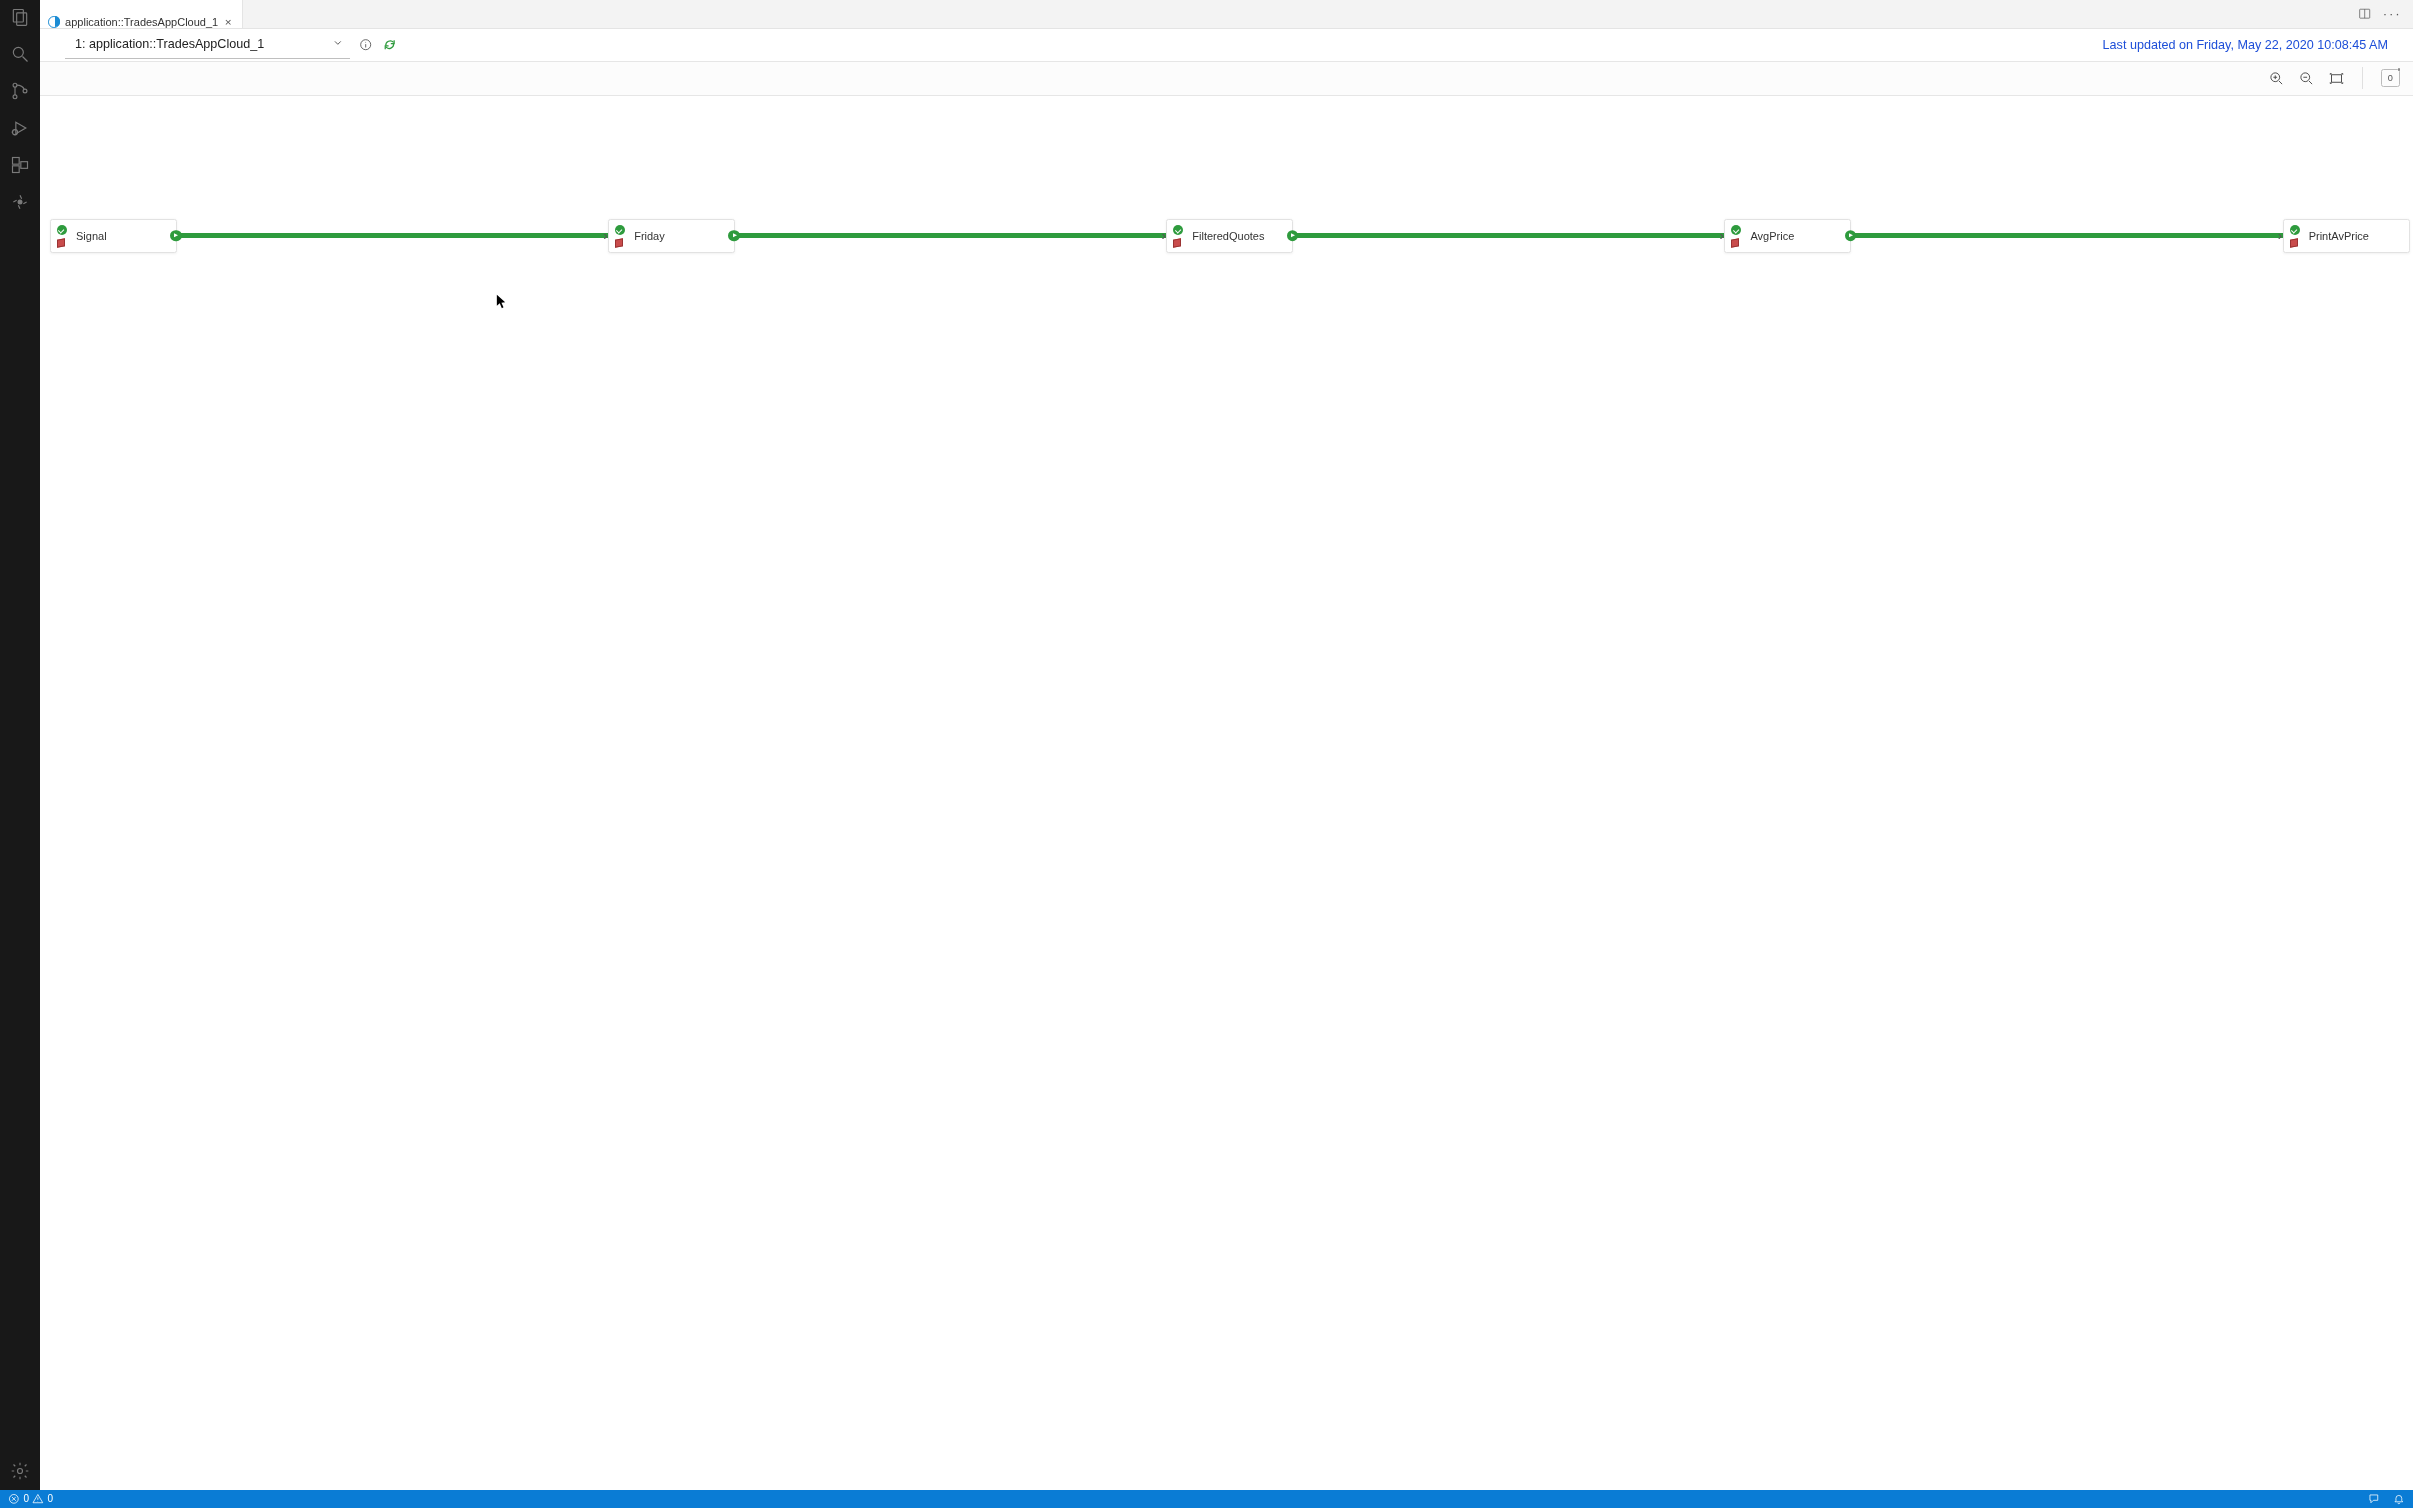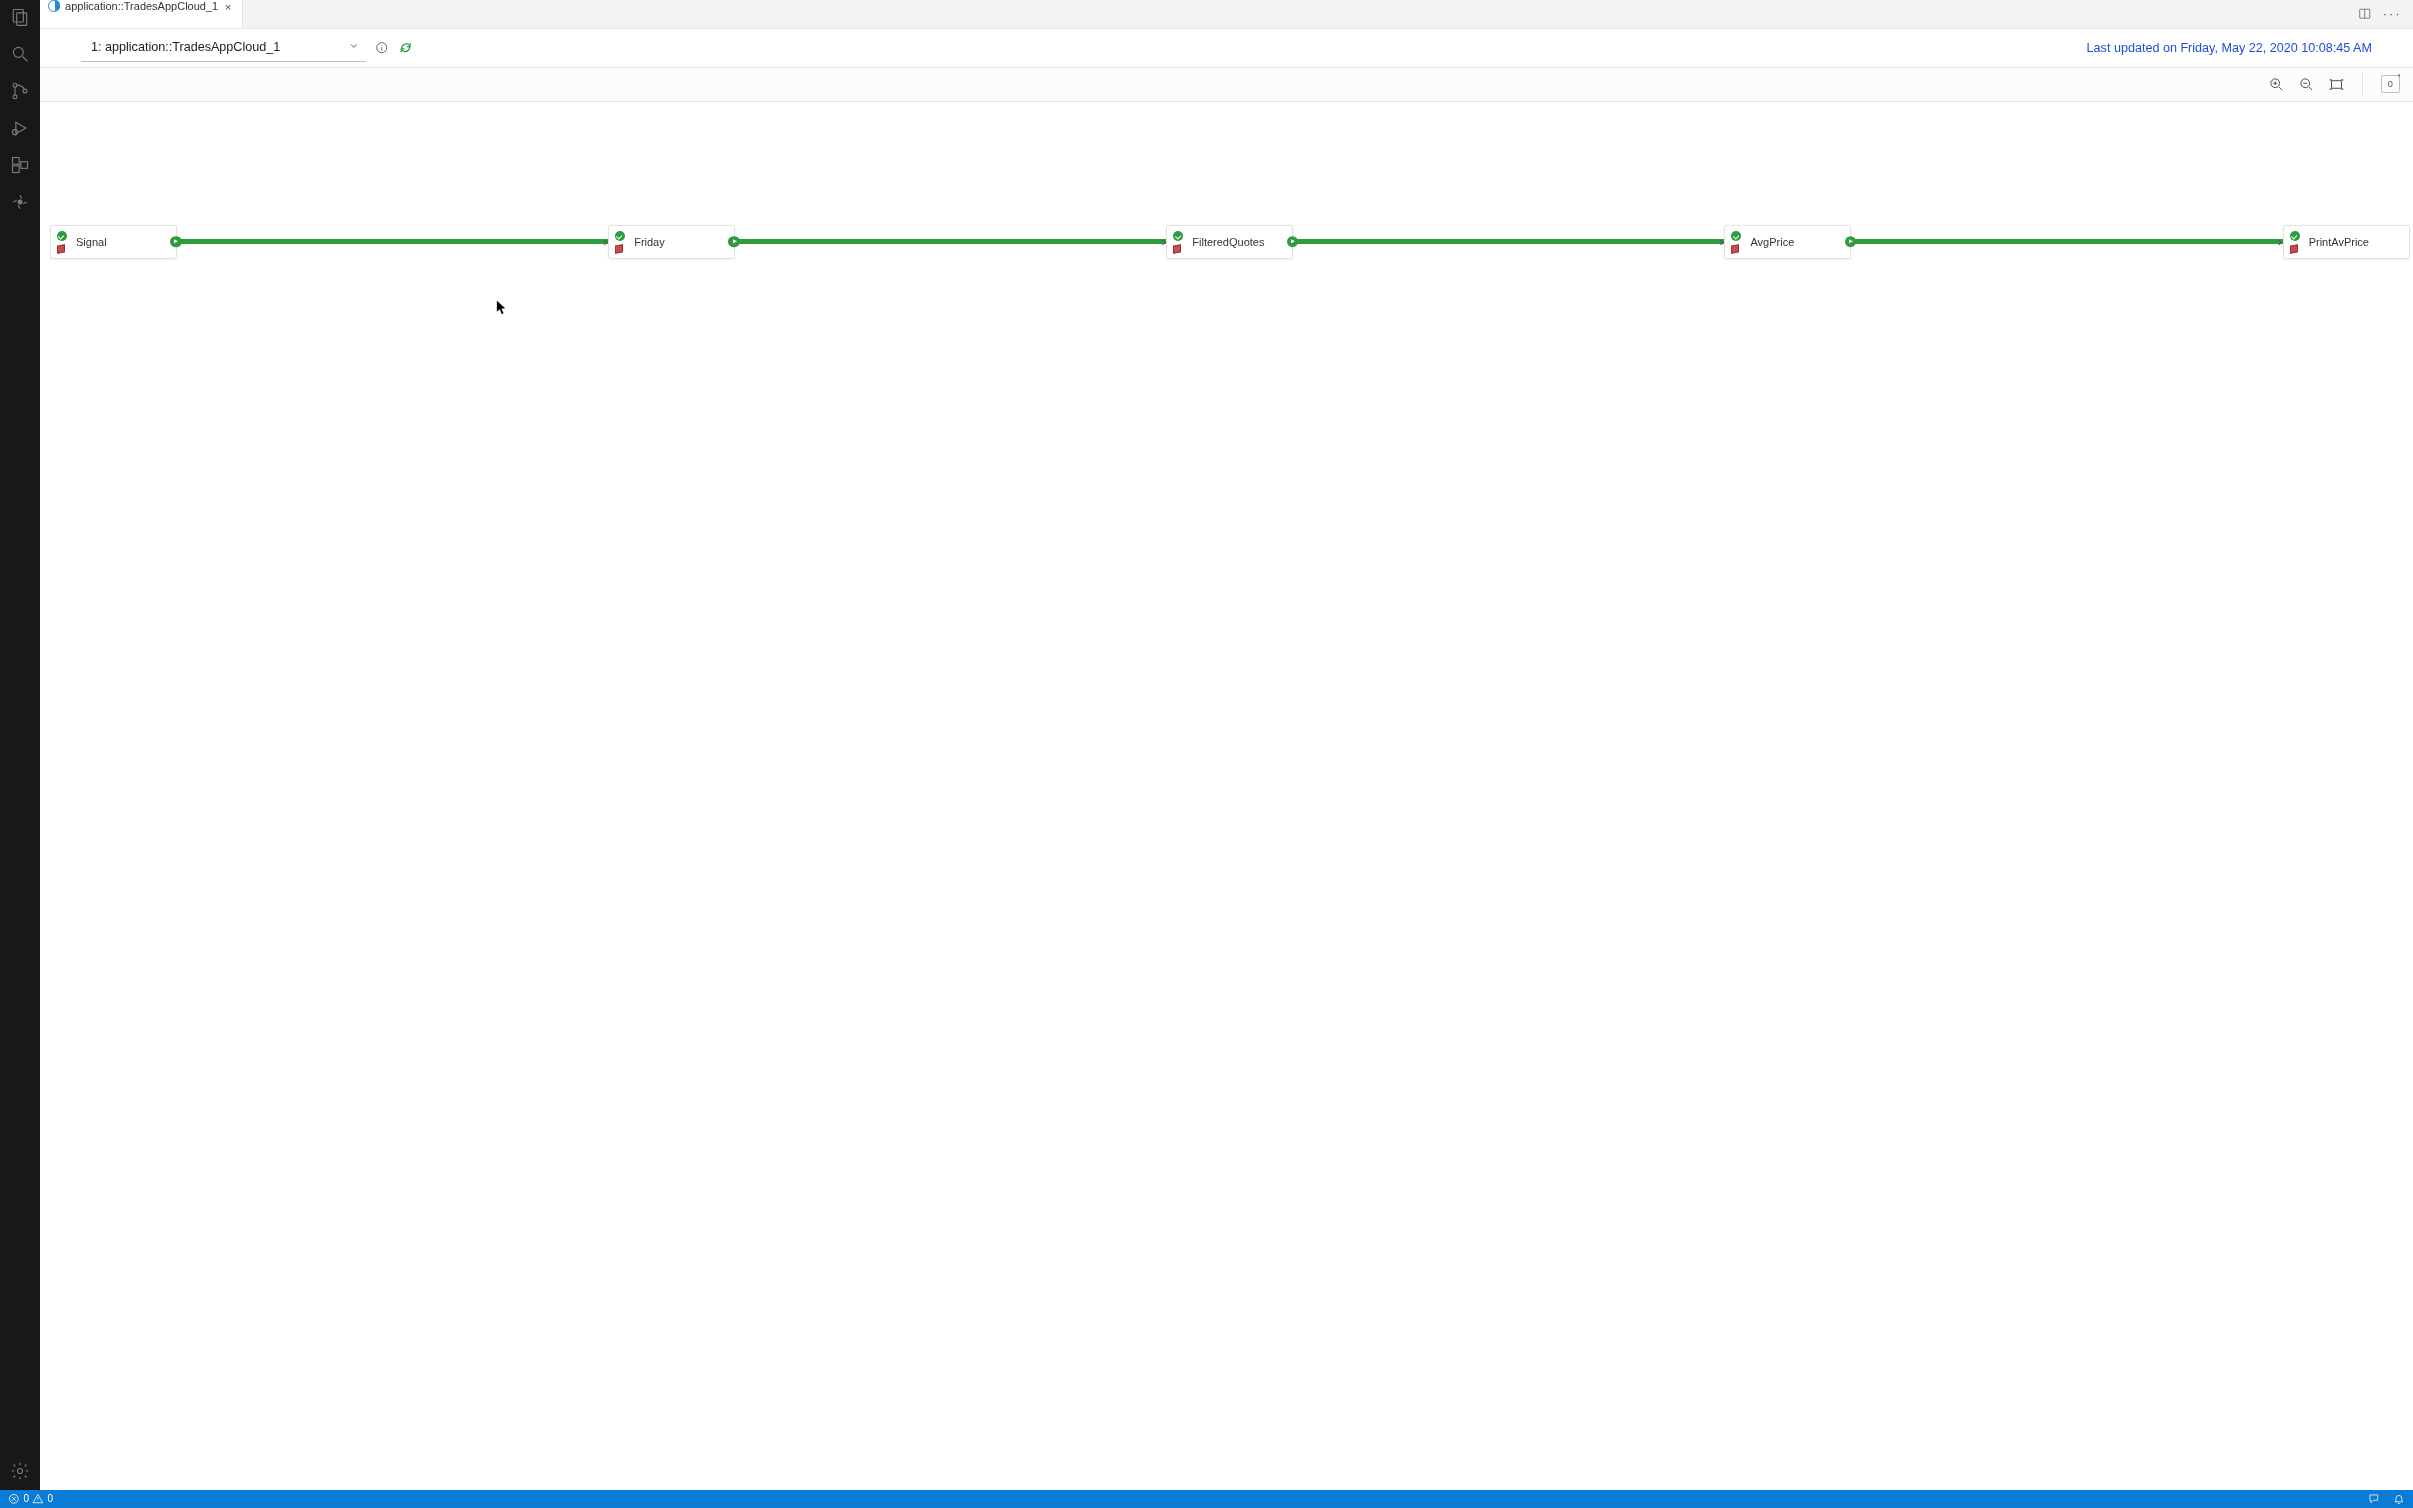--- a/index.html
+++ b/index.html
@@ -9,34 +9,34 @@
 
   
   .activitybar { grid-row: 1 / span 2; grid-column: 1; background: #181818; display: flex; flex-direction: column; align-items: center; padding-top: 6.7px; }
   .activitybar .top { display:flex; flex-direction:column; align-items:center; gap: 17px; }
   .activitybar .bottom { margin-top: auto; margin-bottom: 8.4px; }
   .act-icon { width: 20px; height: 20px; color: #7a7a7a; display:flex; align-items:center; justify-content:center; cursor:pointer; }
   .act-icon svg { width: 20px; height: 20px; stroke: currentColor; fill: none; stroke-width: 1.4; }
 
   
   .tabbar { grid-row: 1; grid-column: 2; background: #f3f3f3; display:flex; align-items:stretch; border-bottom: 0.8px solid #e4e4e4; }
-  .tab { background: #ffffff; border-right: 0.8px solid #e4e4e4; padding: 0 8.4px 0 8.4px; display:flex; align-items:flex-start; gap:5px; font-size: 11px; color:#333; position:relative; cursor:pointer; }
+  .tab { background: #ffffff; border-right: 0.8px solid #e4e4e4; padding: 0 8.4px 0 8.4px; display:flex; align-items:flex-end; gap:5px; font-size: 11px; color:#333; position:relative; cursor:pointer; }
   .tab .file-icon { width:11.7px; height:11.7px; border-radius:50%; border:1.7px solid #1c8cd4; position:relative; }
   .tab .file-icon::after { content:""; position:absolute; right:-0.8px; top:-0.8px; bottom:-0.8px; width:50%; background:#1c8cd4; border-radius: 0 11.7px 11.7px 0; }
   .tab .close { color:#555; font-size:11.7px; padding:0 1.7px; cursor:pointer; }
   .tabbar-actions { margin-left:auto; display:flex; align-items:center; gap:11.7px; padding-right:11.7px; color:#555; }
   .tabbar-actions .icon-btn { cursor:pointer; display:flex; }
   .tabbar-actions svg { width:13.4px; height:13.4px; stroke: currentColor; fill:none; stroke-width:1.3; }
   .ellipsis { letter-spacing:1.7px; font-size:13.4px; line-height:1; cursor:pointer; }
 
   
   .main { grid-row: 2; grid-column: 2; display:flex; flex-direction:column; }
 
   
-  .subtoolbar { height: 39px; display:flex; align-items:center; padding: 0 41px; border-bottom:0.8px solid #e6e6e6; gap:8.4px; }
+  .subtoolbar { height: 33px; display:flex; align-items:center; padding: 0 25px; border-bottom:0.8px solid #e6e6e6; gap:8.4px; }
   .dropdown { width: 285px; height: 28.5px; border-bottom: 0.8px solid #bfbfbf; display:flex; align-items:center; padding: 0 6.7px 0 10px; font-size:12.6px; color:#222; cursor:pointer; }
   .dropdown .chev { margin-left:auto; color:#555; }
   .subtoolbar .info-icon, .subtoolbar .refresh-icon { width:15px; height:15px; display:flex; align-items:center; justify-content:center; cursor:pointer; }
   .subtoolbar .info-icon svg, .subtoolbar .refresh-icon svg { width:13.4px; height:13.4px; }
   .refresh-icon { color: #2e9b3d; }
   .timestamp { margin-left:auto; font-size:12.6px; color:#1d4ed8; }
 
   
   .zoombar { height: 34px; background:#fcfcfc; border-bottom:0.8px solid #e6e6e6; display:flex; align-items:center; justify-content:flex-end; padding-right: 13.4px; gap: 15px; color:#444; }
   .zoombar .icon-btn { cursor:pointer; display:flex; }

